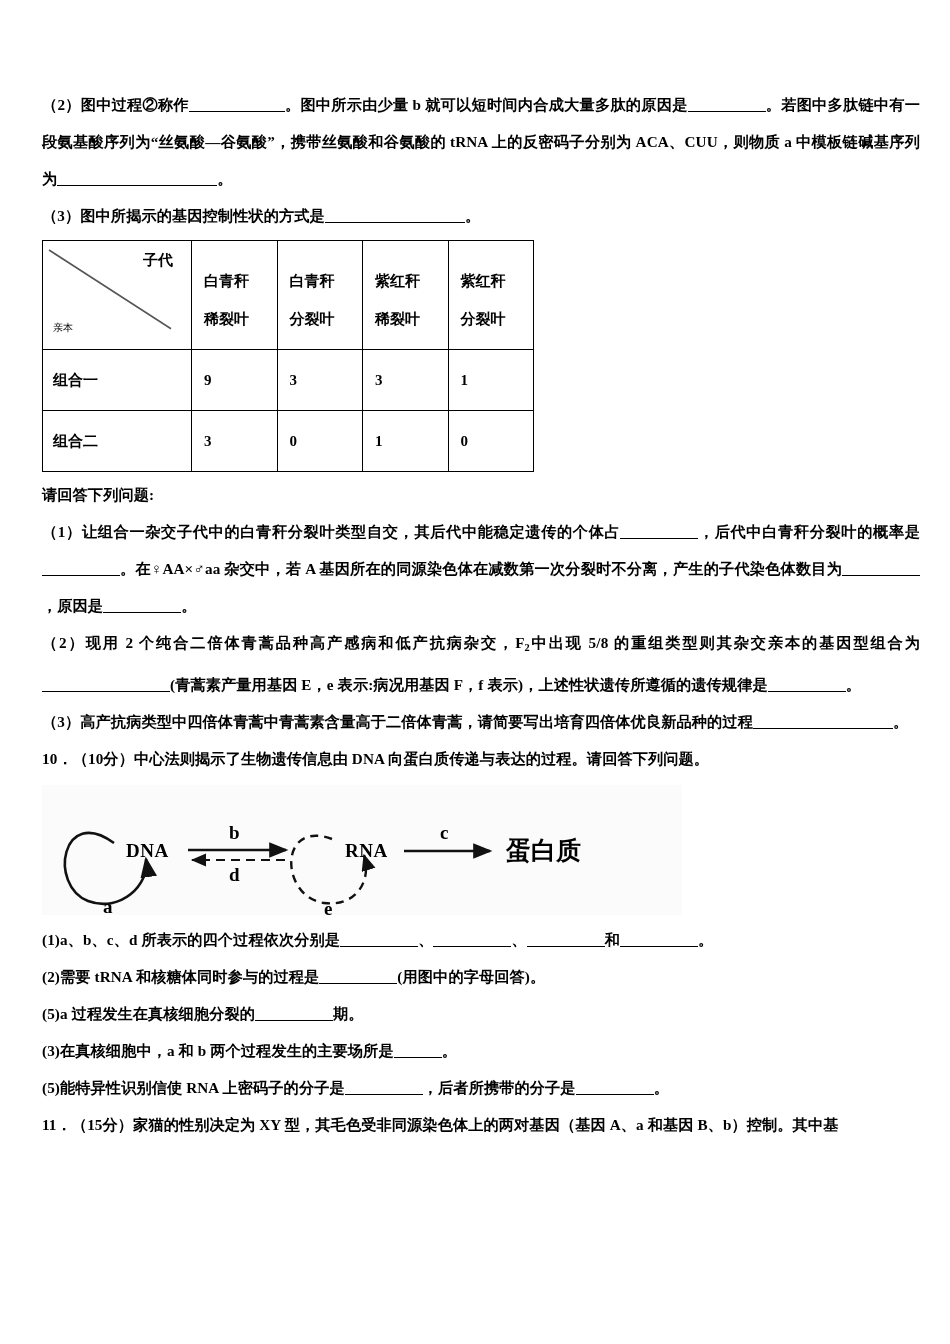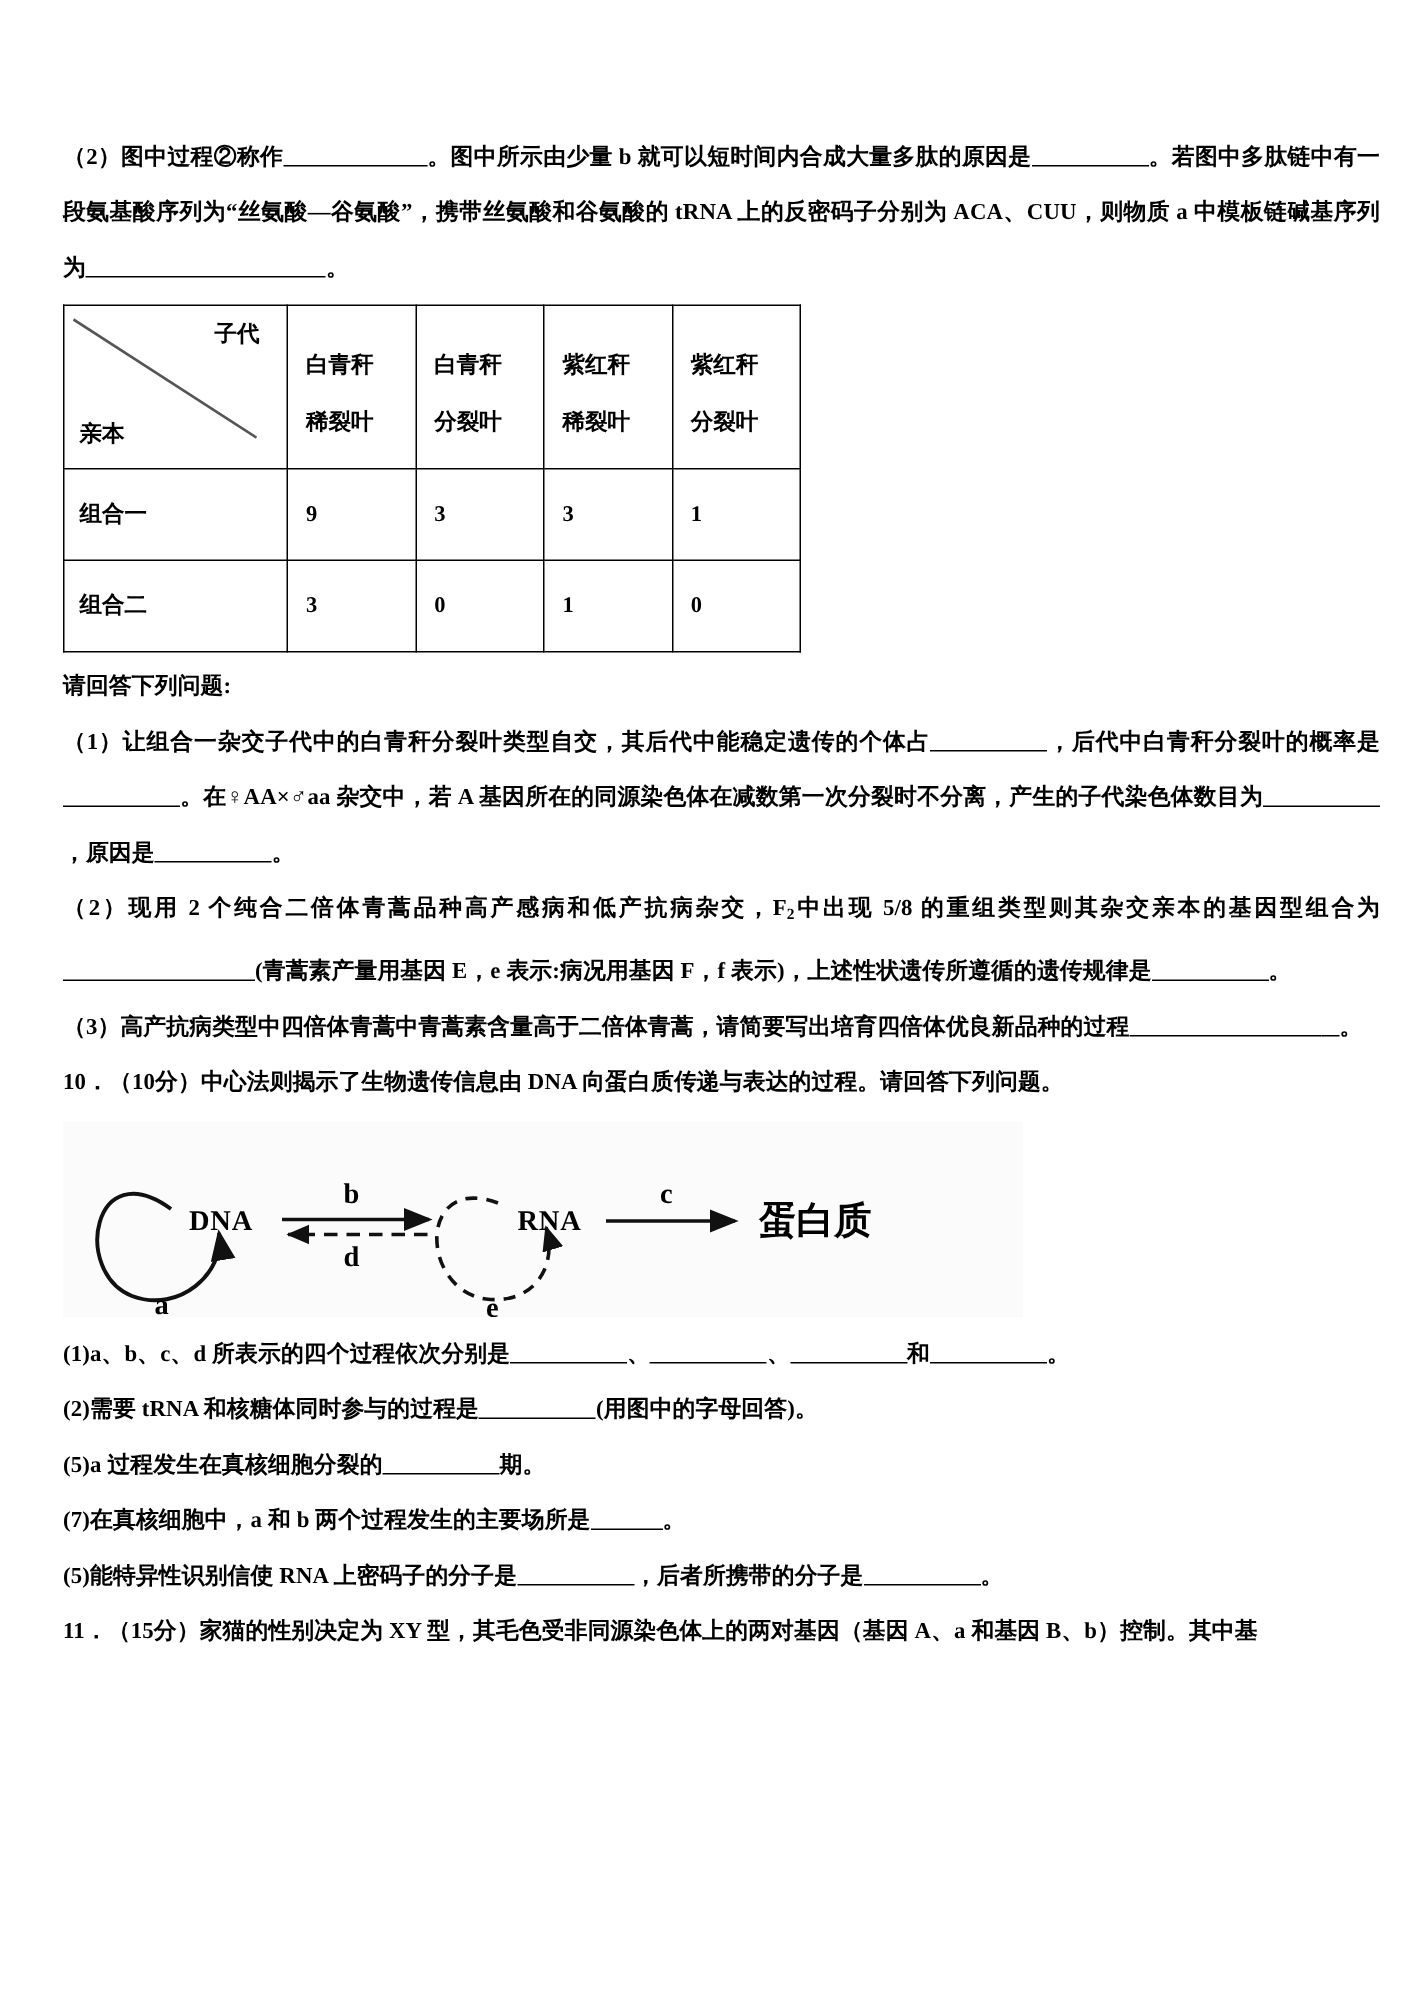--- a/index.html
+++ b/index.html
@@ -84,22 +84,22 @@
     position: absolute;
     right: 18px;
     top: 6px;
     font-size: 15px;
     font-weight: bold;
   }
   .diag-parent {
     position: absolute;
     left: 10px;
     bottom: 8px;
-    font-size: 15px;
-    font-weight: bold;
+    font-size: 10px;
+    font-weight: normal;
   }
   .cross-table td.colhead {
     text-align: left;
     height: 96px;
     padding-left: 12px;
   }
   .colhead span { display: block; margin-top: 11px; }
   .cross-table td.rowlabel { padding-left: 10px; height: 48px; }
   .cross-table td.val { padding-left: 12px; height: 48px; }
 
@@ -118,20 +118,21 @@
   }
 </style>
 </head>
 <body>
 
 <div class="page">
   <div class="body-wrap">
 
     <p class="para"><span>（2）图中过程②称作</span><span class="blank-l b7"></span><span>。图中所示由少量 b 就可以短时间内合成大量多肽的原因是</span><span class="blank-l b6"></span><span>。若图中多肽链中有一段氨基酸序列为“丝氨酸—谷氨酸”，携带丝氨酸和谷氨酸的 tRNA 上的反密码子分别为 ACA、CUU，则物质 a 中模板链碱基序列为</span><span class="blank-l b10"></span><span>。</span></p>
 
+    <p class="para"><span>（3）图中所揭示的基因控制性状的方式是</span><span class="blank-l b9"></span><span>。</span></p>
 
 
     <table class="cross-table">
       <tbody>
         <tr>
           <td class="head-diag">
             <svg class="diag-line" viewBox="0 0 148 96" preserveAspectRatio="none">
               <line x1="6" y1="8" x2="128" y2="78" stroke="#555" stroke-width="1.6"></line>
             </svg>
             <span class="diag-child">子代</span>
@@ -214,20 +215,20 @@
         <text class="fig-label" x="464" y="74" font-size="25">蛋白质</text>
       </svg>
     </div>
 
     <p class="para"><span>(1)a、b、c、d 所表示的四个过程依次分别是</span><span class="blank-l b6"></span><span>、</span><span class="blank-l b6"></span><span>、</span><span class="blank-l b6"></span><span>和</span><span class="blank-l b6"></span><span>。</span></p>
 
     <p class="para"><span>(2)需要 tRNA 和核糖体同时参与的过程是</span><span class="blank-l b6"></span><span>(用图中的字母回答)。</span></p>
 
     <p class="para"><span>(5)a 过程发生在真核细胞分裂的</span><span class="blank-l b6"></span><span>期。</span></p>
 
-    <p class="para"><span>(7)在真核细胞中，a 和 b 两个过程发生的主要场所是</span><span class="blank-l b4"></span><span>。</span></p>
+    <p class="para"><span>(3)在真核细胞中，a 和 b 两个过程发生的主要场所是</span><span class="blank-l b4"></span><span>。</span></p>
 
     <p class="para"><span>(5)能特异性识别信使 RNA 上密码子的分子是</span><span class="blank-l b6"></span><span>，后者所携带的分子是</span><span class="blank-l b6"></span><span>。</span></p>
 
     <p class="para"><span class="qnum">11．</span><span class="qnum">（15分）</span><span>家猫的性别决定为 XY 型，其毛色受非同源染色体上的两对基因（基因 A、a 和基因 B、b）控制。其中基</span></p>
 
   </div>
 </div>
 
 </body></html>

